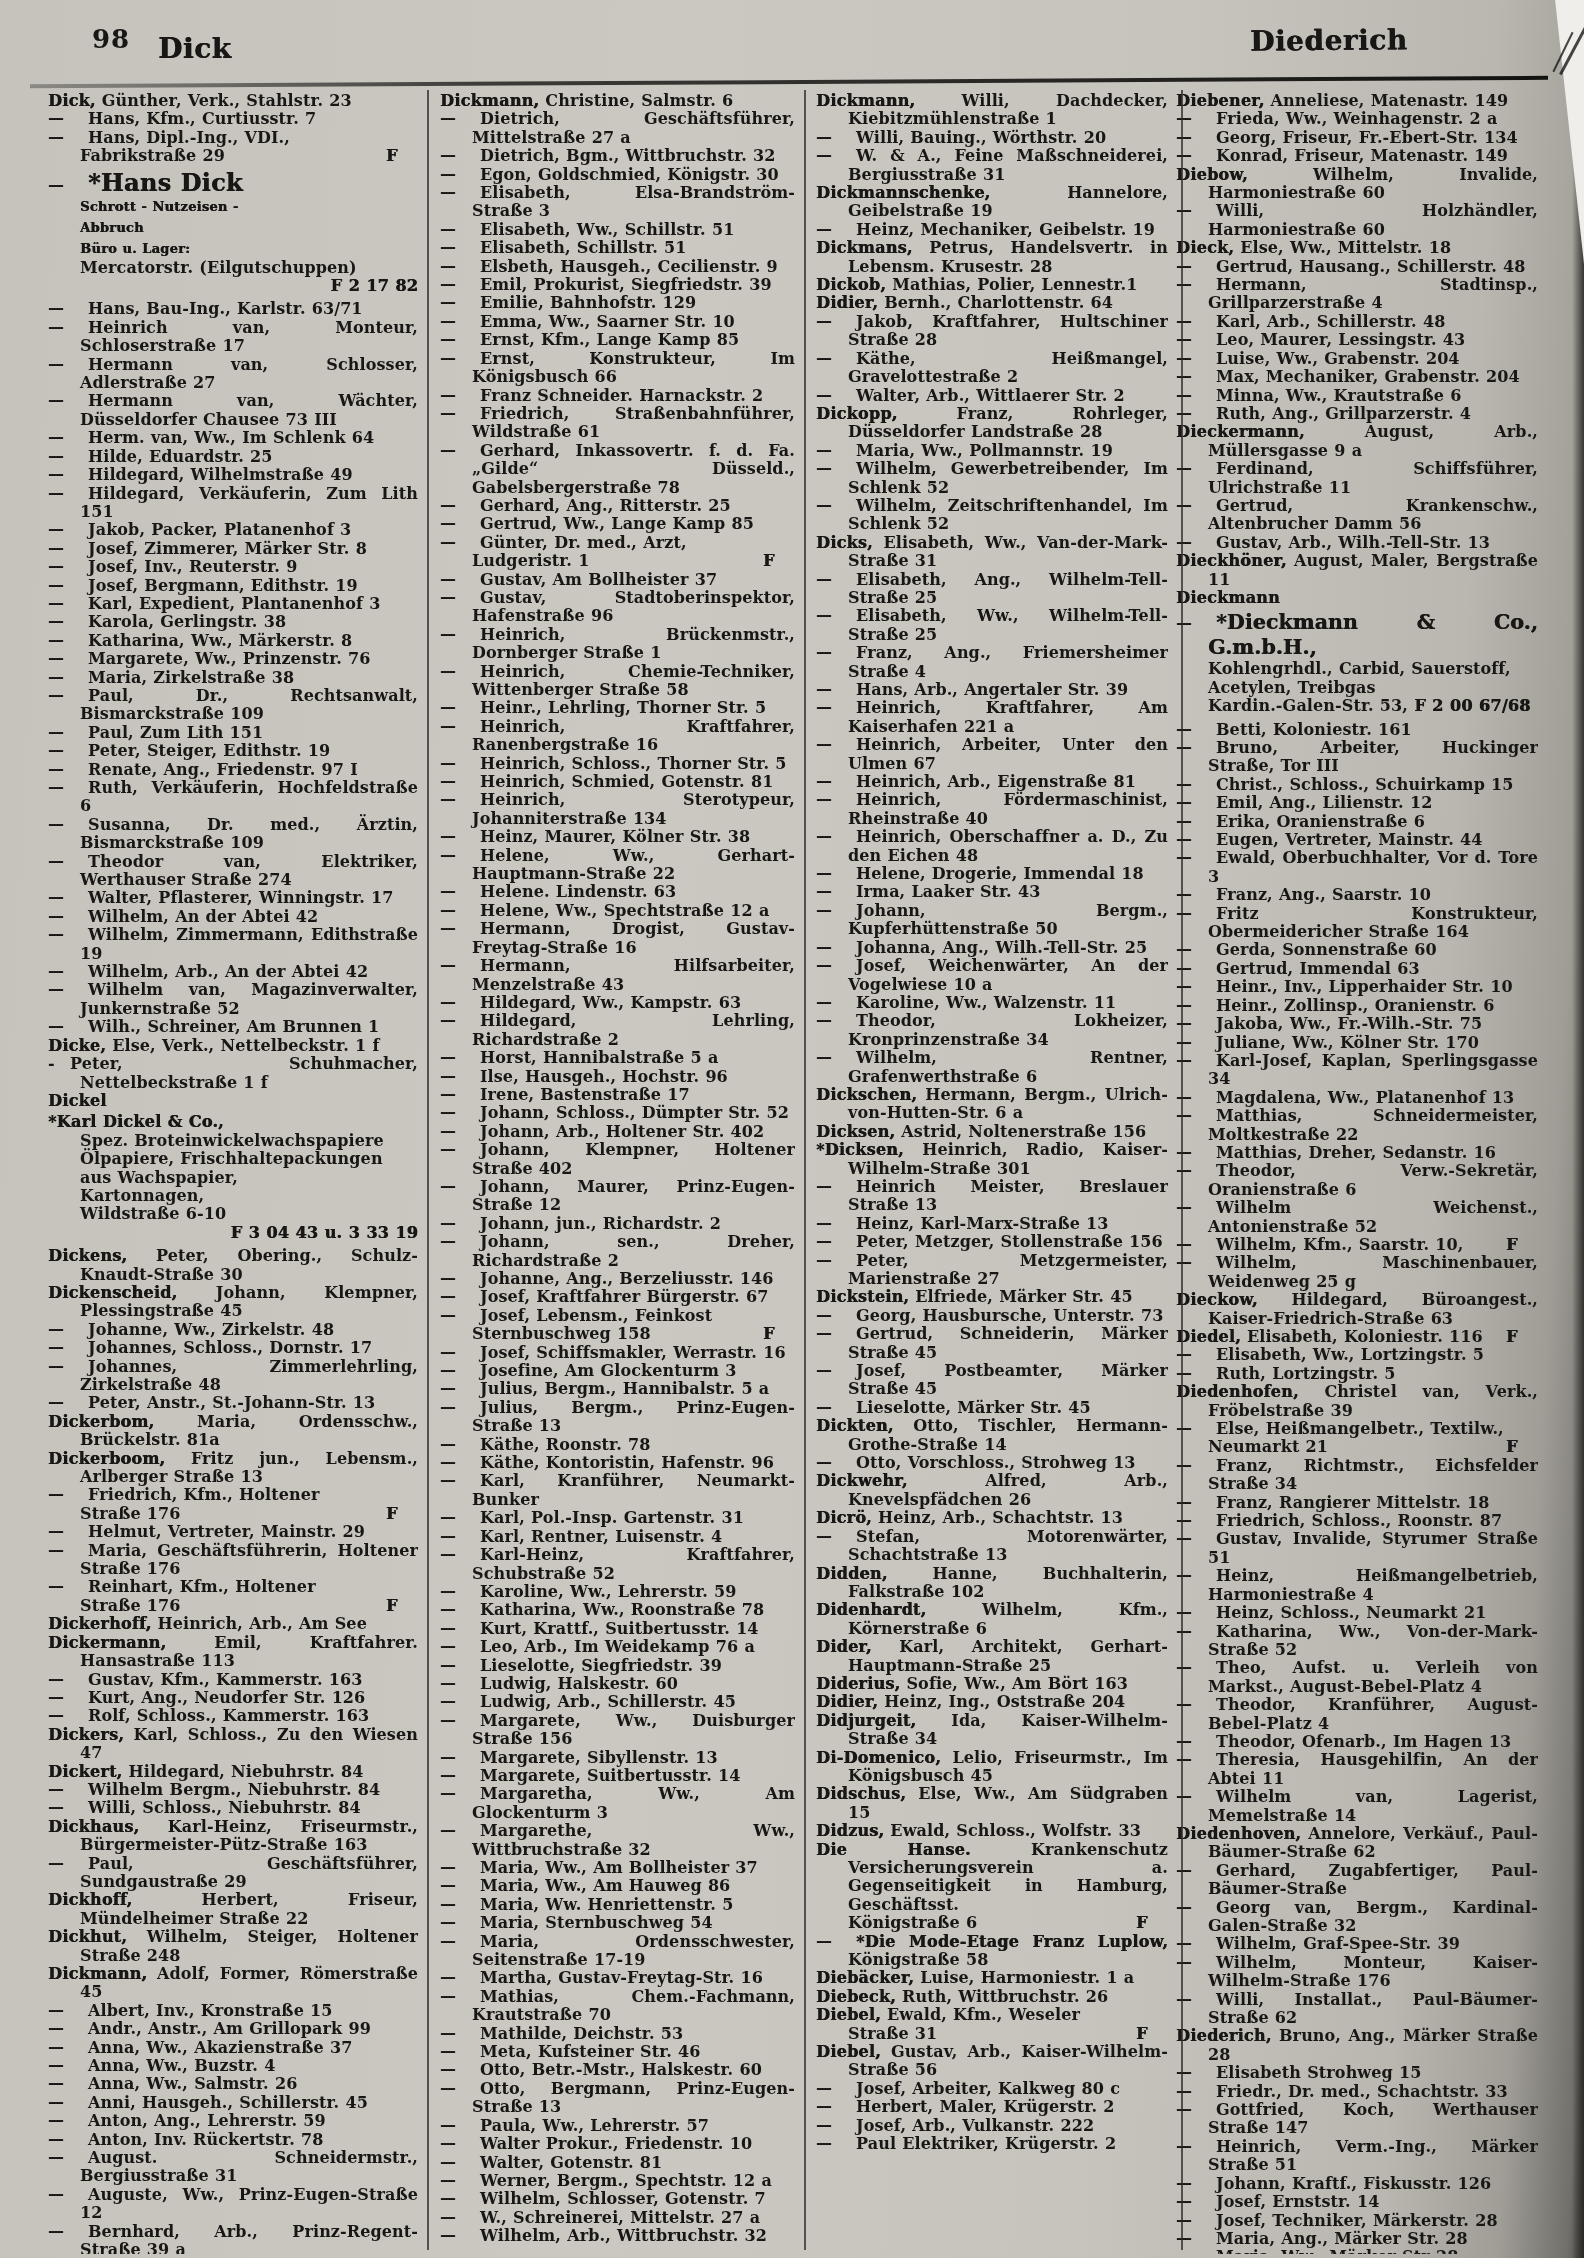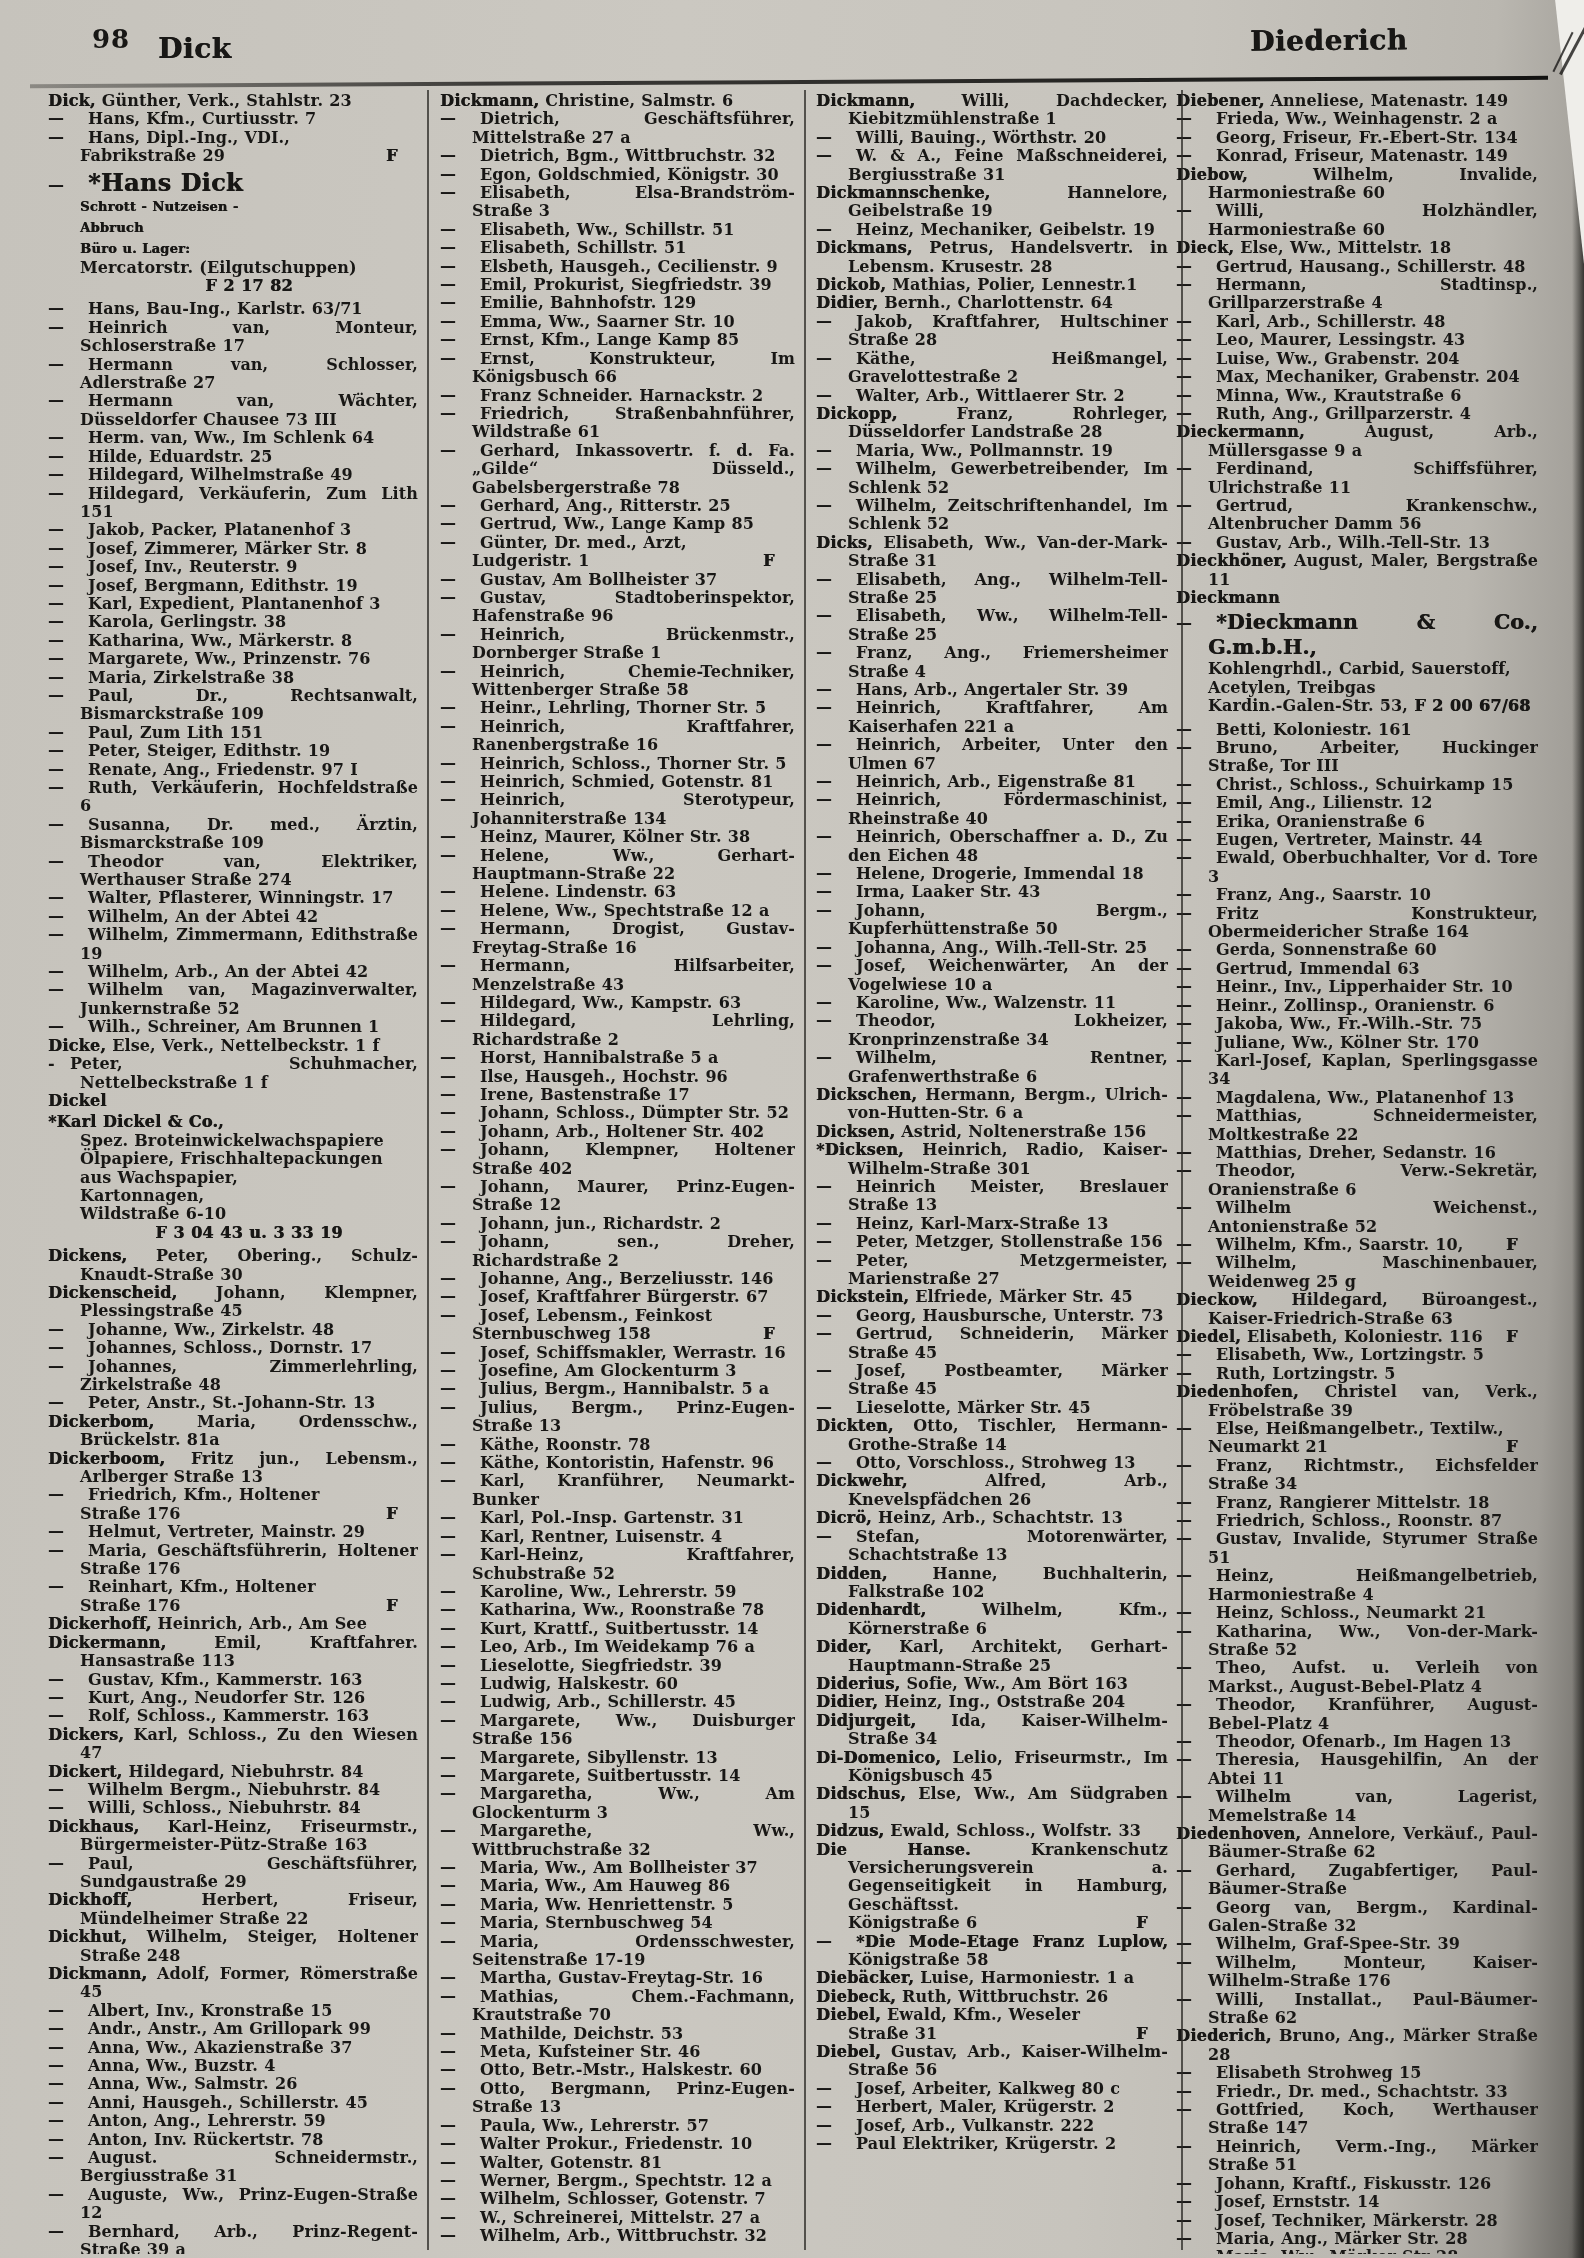--- a/index.html
+++ b/index.html
@@ -26,21 +26,21 @@
   .entry{margin:0;padding-left:32px;text-indent:-32px;}
   .entry::after{content:"";display:block;clear:both;height:0;}
   .entry.ad{margin:3px 0 5px;}
   .dash{display:inline-block;width:40px;text-indent:0;}
   .dash.sm{width:22px;}
   .b{text-shadow:0.55px 0 currentColor;letter-spacing:0.25px;}
   .lg{font-size:24px;line-height:27px;letter-spacing:0.3px;}
   .lg2{font-size:20.5px;line-height:25px;letter-spacing:0.1px;}
   .md{font-size:13px;line-height:21px;}
   .fr{float:right;}
-  .rline{display:block;text-align:center;text-indent:0;}
+  .rline{display:block;text-align:right;text-indent:0;}
   .spine{position:absolute;right:0;top:0;bottom:0;width:12px;
     background:linear-gradient(90deg,rgba(40,39,36,0),rgba(35,34,31,.85));}
   .torn{position:absolute;right:0;top:0;width:34px;height:300px;background:#efeeea;
     clip-path:polygon(100% 0,15% 0,100% 88%);}
   .streak{position:absolute;background:rgba(25,24,22,.8);}
   .st1{right:8px;top:18px;width:3px;height:60px;transform:rotate(28deg);}
   .st2{right:20px;top:30px;width:2px;height:44px;transform:rotate(26deg);}
 </style>
 </head>
 <body>

